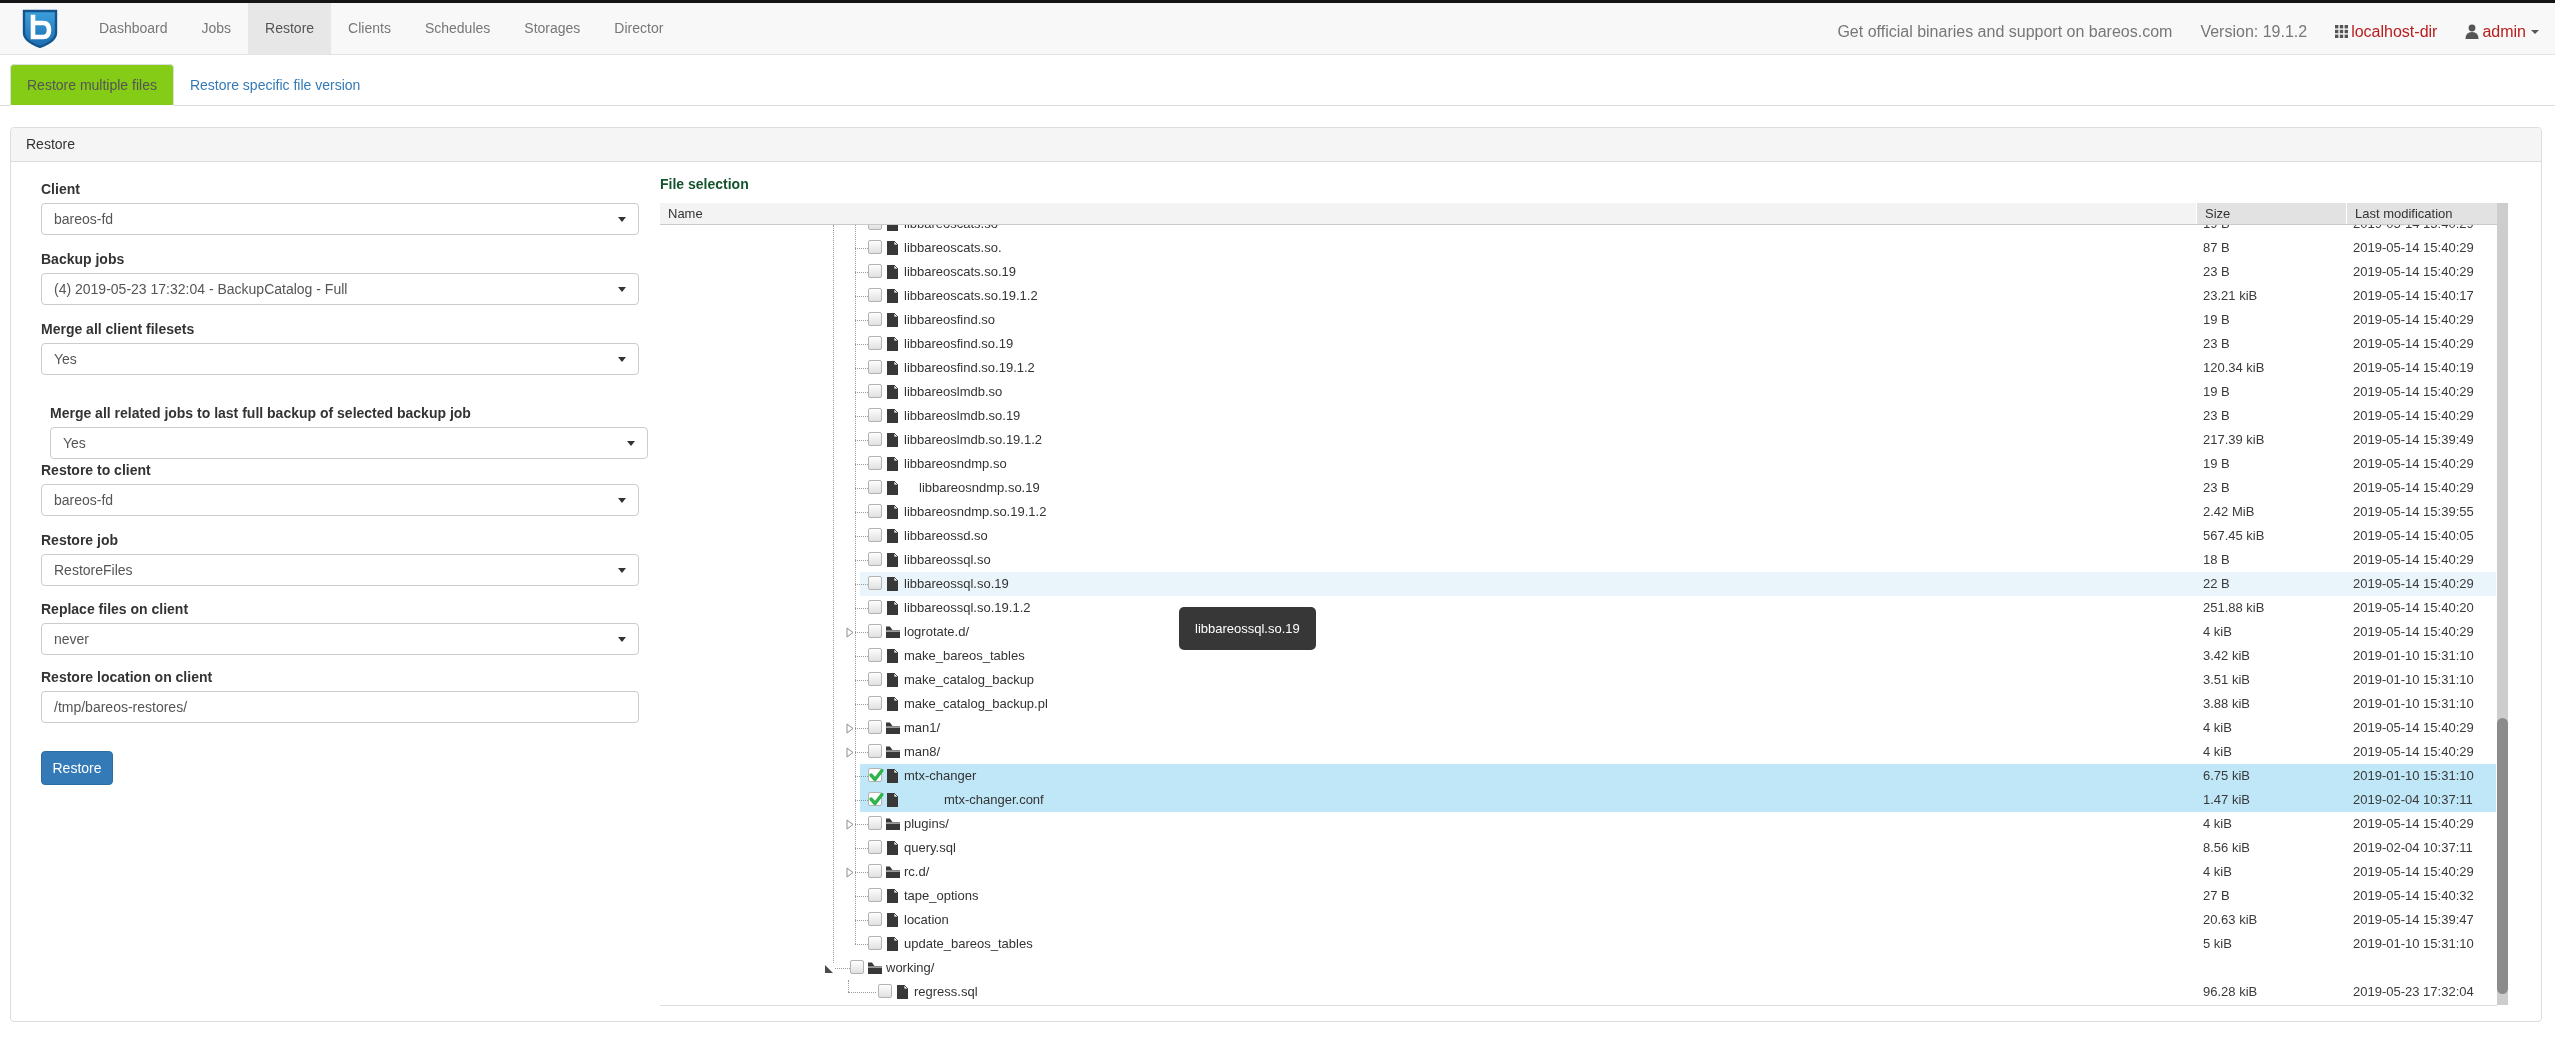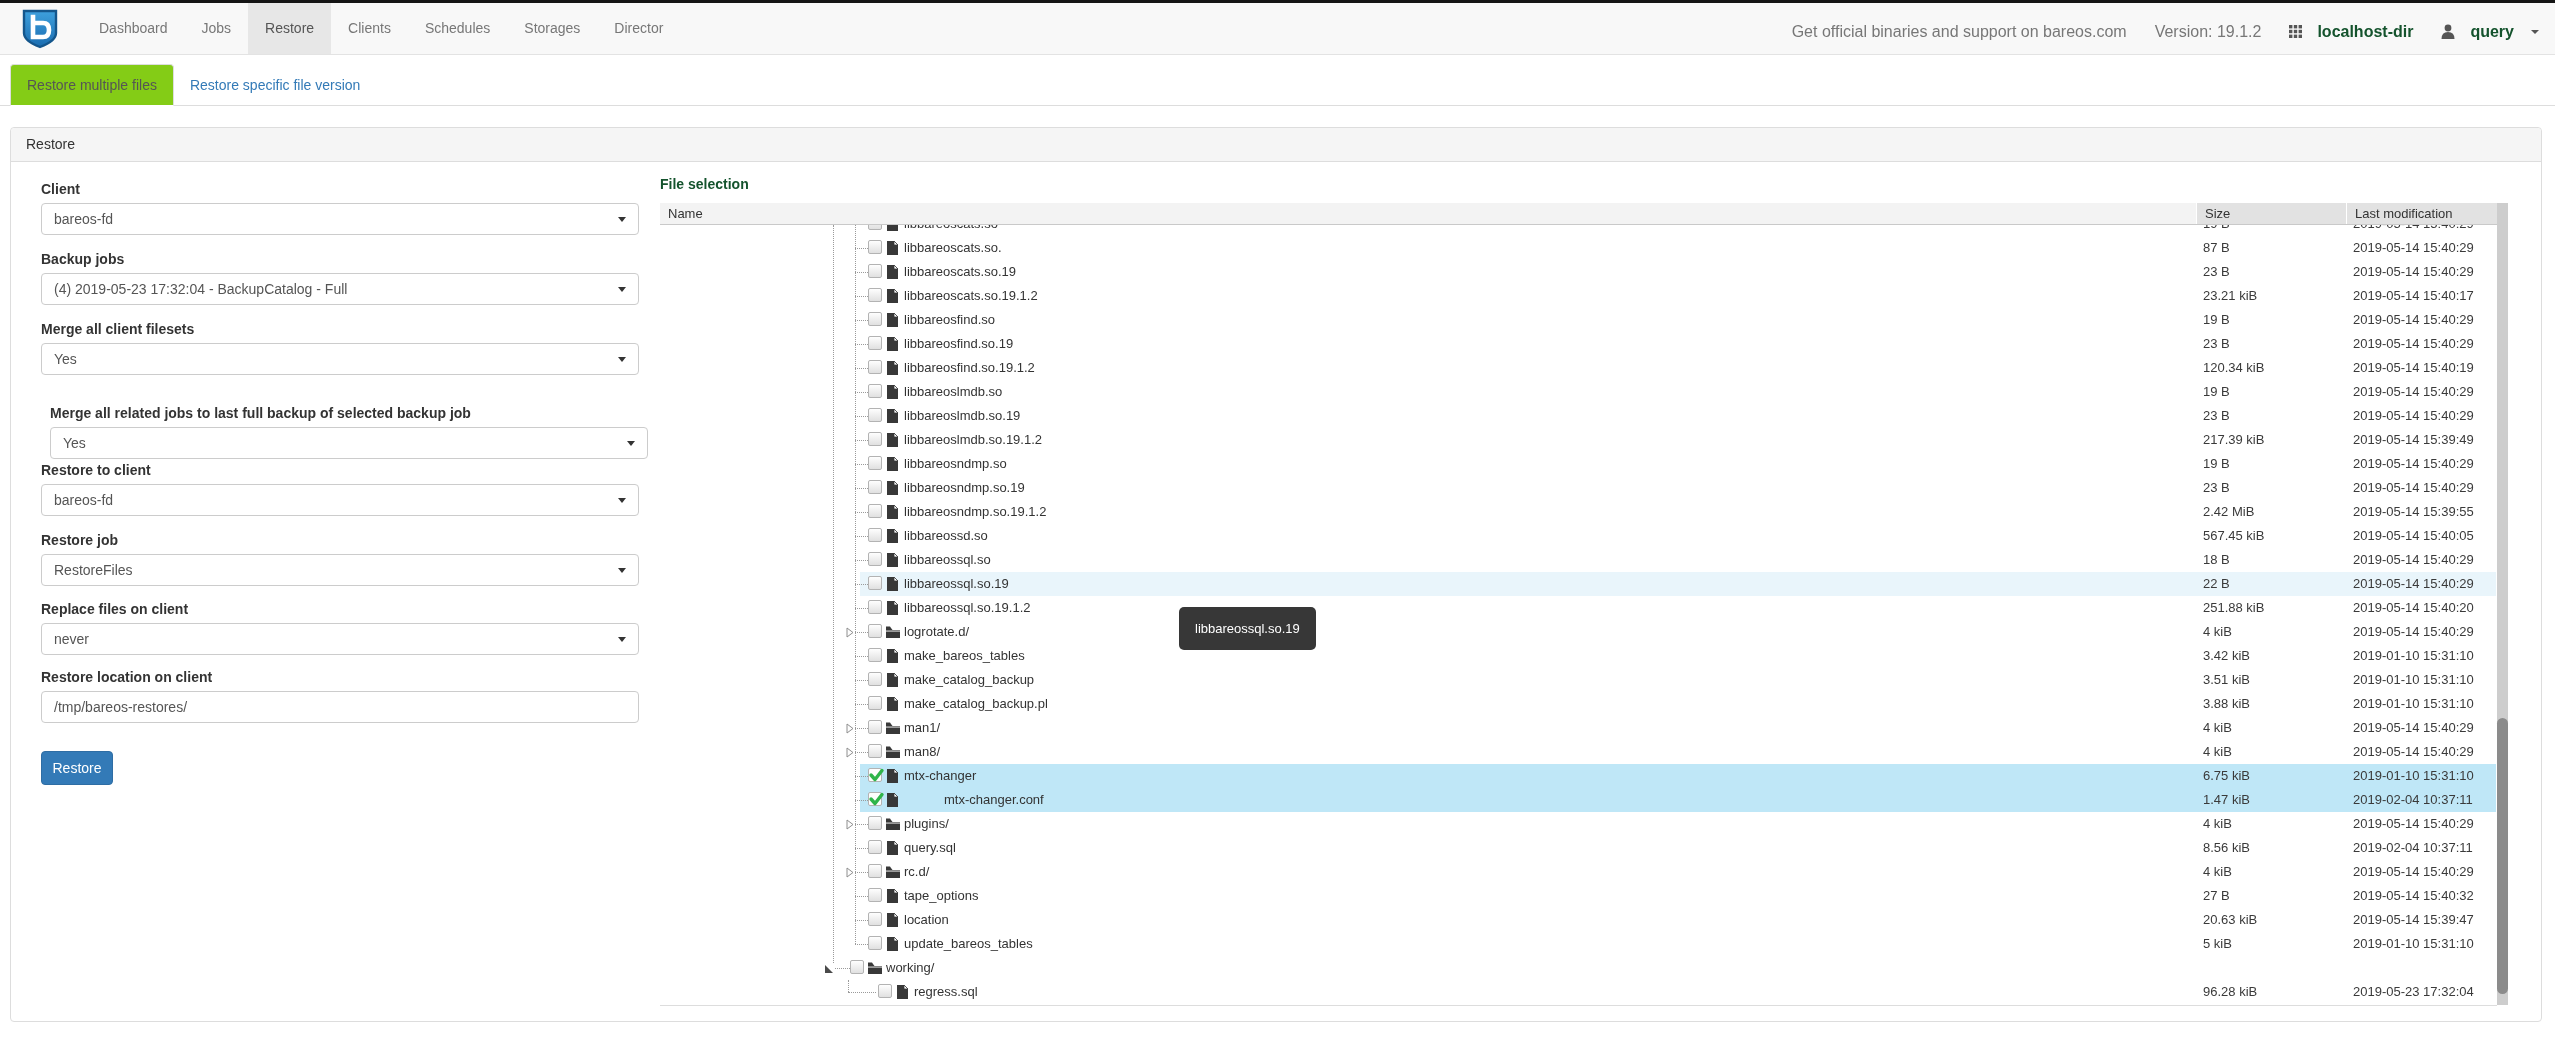--- a/index.html
+++ b/index.html
@@ -8,21 +8,21 @@
   
   .topstrip{position:absolute;left:0;top:0;width:100%;height:3px;background:#151515;}
   .navbar{position:absolute;left:0;top:3px;width:100%;height:51px;background:#f8f8f8;
           border-bottom:1px solid #e3e3e3;display:flex;align-items:stretch;}
   .brand{width:36px;height:40px;margin:6px 0 0 22px;flex:0 0 auto;cursor:pointer;}
   .navlinks{display:flex;margin-left:24px;}
   .navitem{padding:0 17px;line-height:51px;font-size:14px;color:#777;cursor:pointer;white-space:nowrap;}
   .navitem.active{background:#e7e7e7;color:#555;}
   .navright{position:absolute;right:16px;top:3px;height:51px;display:flex;align-items:center;gap:28px;
             font-size:16px;color:#777;}
-  .navright .grp{display:flex;align-items:center;gap:15px;color:#14532d;cursor:pointer;white-space:nowrap;font-weight:bold;}
+  .navright .grp{display:flex;align-items:center;gap:3px;color:#b91c1c;cursor:pointer;white-space:nowrap;}
   .supportlink{color:#777;text-decoration:none;cursor:pointer;}
   .caret-down{width:0;height:0;border-left:4px solid transparent;border-right:4px solid transparent;
               border-top:4px solid #555;display:inline-block;margin-left:2px;}
   
   .tabsrow{position:absolute;left:0;top:62px;width:100%;height:44px;border-bottom:1px solid #ddd;
            display:flex;align-items:flex-end;padding-left:10px;box-sizing:border-box;}
   .tab{font-size:14px;padding:12px 16px;color:#337ab7;cursor:pointer;white-space:nowrap;}
   .tab.active{color:#555;background:#84cc16;border:1px solid #ddd;border-bottom:1px solid #fff;
               border-radius:4px 4px 0 0;margin-bottom:-1px;}
   
@@ -117,21 +117,21 @@
               <rect x="9.6" y="9.6" width="3.4" height="3.4"></rect>
             </g>
         </svg>
         <span>localhost-dir</span>
       </span>
       <span class="grp">
         <svg width="14" height="15" viewBox="0 0 14 15">
           <circle cx="7" cy="4" r="3.4" fill="#555"></circle>
           <path d="M0.5 15 q0 -7 6.5 -7 t6.5 7 z" fill="#555"></path>
         </svg>
-        <span>query</span>
+        <span>admin</span>
         <span class="caret-down"></span>
       </span>
     </div>
   </header>
 
   <div class="tabsrow" id="tabsrow">
       <a class="tab active">Restore multiple files</a>
       <a class="tab">Restore specific file version</a>
     </div>
 
@@ -303,21 +303,21 @@
                 <span class="csize">19 B</span>
                 <span class="cmod">2019-05-14 15:40:29</span>
               </div>
               <div class="trow" style="top: 251px;">
                 <div class="dots" style="left: 195px; width: 13px;"></div>
                 <div class="cb" style="left: 208px;"></div>
                 <svg width="13" height="16" viewBox="0 0 13 16" class="ficon" style="left: 226px;">
                   <path d="M1 1 h7 l4 4 v10 h-11 z" fill="#383838"></path>
                   <path d="M8 1 l4 4 h-4 z" fill="#fff" stroke="#383838" stroke-width="0.8"></path>
                 </svg>
-                <span class="fname" style="left: 244px; text-align: right;">libbareosndmp.so.19</span>
+                <span class="fname" style="left: 259px; text-align: right;">libbareosndmp.so.19</span>
                 <span class="csize">23 B</span>
                 <span class="cmod">2019-05-14 15:40:29</span>
               </div>
               <div class="trow" style="top: 275px;">
                 <div class="dots" style="left: 195px; width: 13px;"></div>
                 <div class="cb" style="left: 208px;"></div>
                 <svg width="13" height="16" viewBox="0 0 13 16" class="ficon" style="left: 226px;">
                   <path d="M1 1 h7 l4 4 v10 h-11 z" fill="#383838"></path>
                   <path d="M8 1 l4 4 h-4 z" fill="#fff" stroke="#383838" stroke-width="0.8"></path>
                 </svg>

